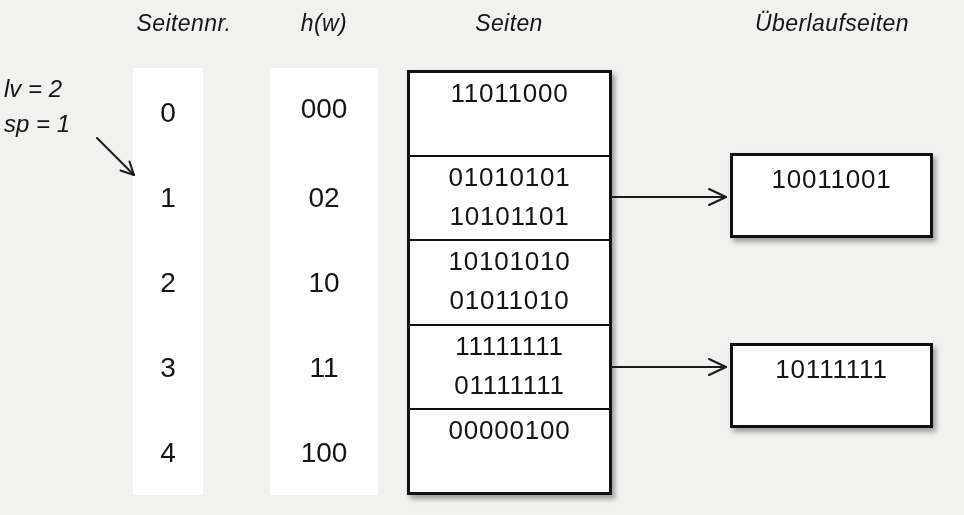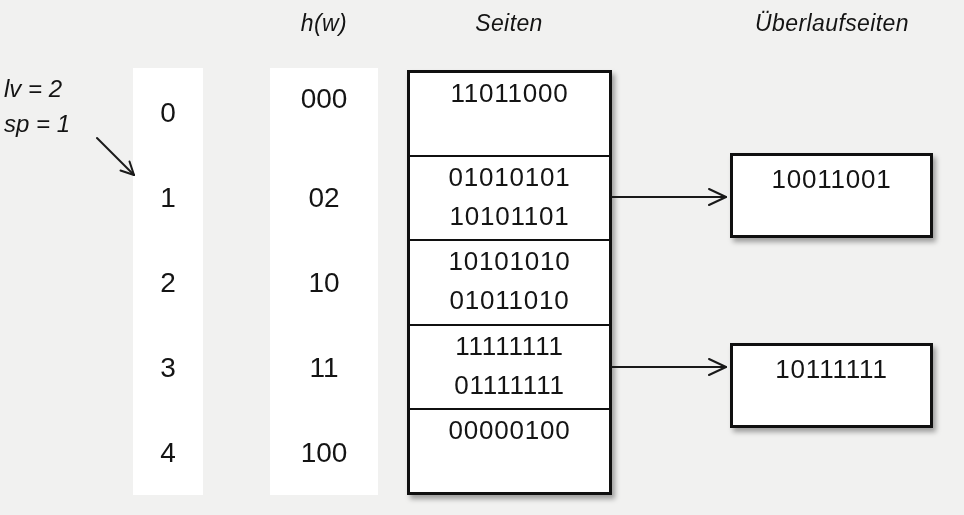--- a/index.html
+++ b/index.html
@@ -117,39 +117,40 @@
     width: 964px;
     height: 515px;
     pointer-events: none;
   }
 </style>
 </head>
 <body>
 
 <div class="canvas">
 
+  <div class="hdr" style="left:109px;width:150px">Seitennr.</div>
   <div class="hdr" style="left:419px;width:180px">Seiten</div>
   <div class="hdr" style="left:259px;width:130px">h(w)</div>
   <div class="hdr" style="left:727px;width:210px">Überlaufseiten</div>
 
   <div class="note">
     <div>lv = 2</div>
     <div>sp = 1</div>
   </div>
 
   <div class="strip strip-nr"></div>
   <div class="strip strip-hash"></div>
 
   <div class="num num-nr" style="top:70px">0</div>
   <div class="num num-nr" style="top:155px">1</div>
   <div class="num num-nr" style="top:240px">2</div>
   <div class="num num-nr" style="top:325px">3</div>
   <div class="num num-nr" style="top:410px">4</div>
 
-  <div class="num num-hash" style="top:56px">000</div>
+  <div class="num num-hash" style="top:66px">000</div>
   <div class="num num-hash" style="top:155px">02</div>
   <div class="num num-hash" style="top:240px">10</div>
   <div class="num num-hash" style="top:325px">11</div>
   <div class="num num-hash" style="top:410px">100</div>
 
   <div class="mainbox">
     <div class="cell">
       <div class="bin">11011000</div>
       <div class="bin"></div>
     </div>

